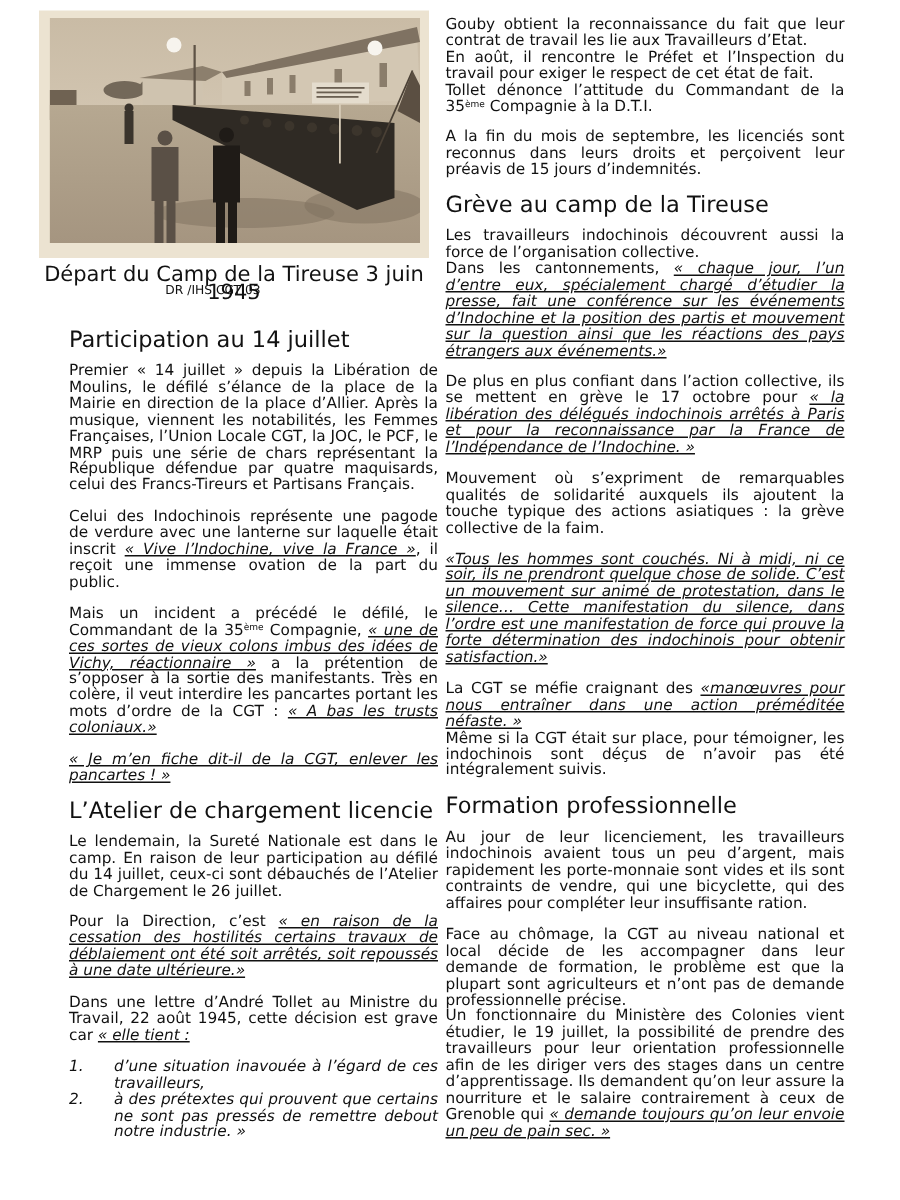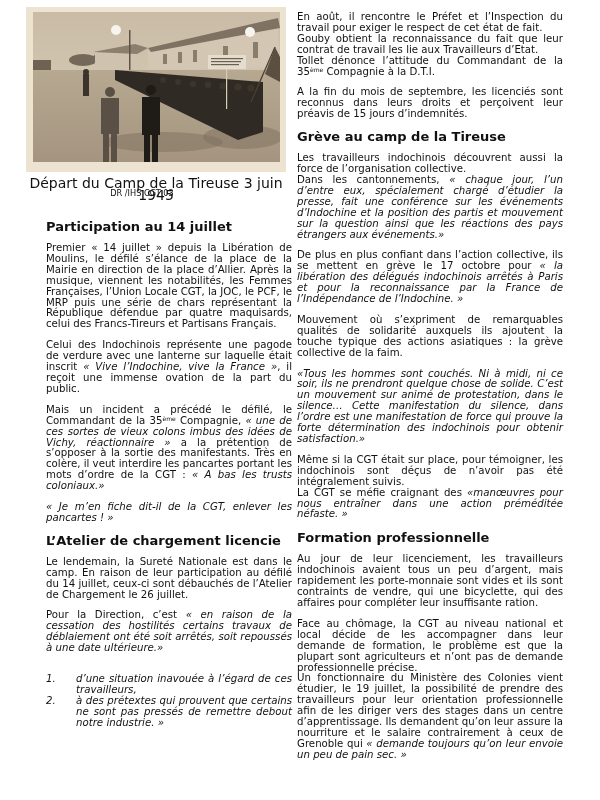--- a/index.html
+++ b/index.html
@@ -5,22 +5,22 @@
     html, body { margin: 0; padding: 0; }
     body {
       width: 600px; height: 800px; overflow: hidden; background: #ffffff;
       font-family: "DejaVu Sans", sans-serif; color: #111;
       position: relative;
     }
     .col { position: absolute; top: 0; width: 246px; }
     .col-left { left: 46px; }
     .col-right { left: 297px; width: 266px; }
     p, .txt { margin: 0; font-size: 10.2px; line-height: 10.9px; text-align: justify; }
-    i { font-style: italic; }
-    h2 { margin: 0; font-size: 13px; font-weight: bold; line-height: 13px; }
+    i { font-style: italic; text-decoration: underline; }
+    h2 { margin: 0; font-size: 15px; font-weight: normal; line-height: 13px; }
     sup { font-size: 6px; vertical-align: top; line-height: 6px; }
     .photo-wrap { position: absolute; left: 26px; top: 7px; width: 260px; height: 165px; background: #ece3d1; }
     .photo { position: absolute; left: 7px; top: 5px; width: 247px; height: 150px; overflow: hidden; }
     .caption { position: absolute; left: 26px; top: 177px; width: 260px; text-align: center; font-size: 14px; line-height: 12px; }
     .credit { position: absolute; left: 12px; top: 189px; width: 260px; text-align: center; font-size: 8.2px; line-height: 9px; }
     .list { margin: 0; padding: 0; list-style: none; }
     .list li { position: relative; padding-left: 30px; font-size: 10.2px; line-height: 10.9px; text-align: justify; font-style: italic; }
     .list li .num { position: absolute; left: 0; top: 0; }
   </style>
 </head>
@@ -128,47 +128,48 @@
   <p><span>Mais un incident a précédé le défilé, le Commandant de la 35</span><sup>ème</sup><span> Compagnie,  </span><i>« une de ces sortes de vieux colons imbus des idées de Vichy, réactionnaire »</i><span> a la prétention de s’opposer à la sortie des manifestants. Très en colère, il veut interdire les pancartes portant les mots d’ordre de la CGT : </span><i>« A bas les trusts coloniaux.»</i></p>
   <div style="height:10px"></div>
   <p><i>« Je m’en fiche dit-il de la CGT, enlever les pancartes ! »</i></p>
   <div style="height:10px"></div>
   <h2>L’Atelier de chargement licencie</h2>
   <div style="height:10px"></div>
   <p>Le lendemain, la Sureté Nationale est dans le camp. En raison de leur participation au défilé du 14 juillet, ceux-ci sont débauchés de l’Atelier de Chargement le 26 juillet.</p>
   <div style="height:10px"></div>
   <p><span>Pour la Direction, c’est </span><i>« en raison de la cessation des hostilités certains travaux de déblaiement ont été soit arrêtés, soit repoussés à une date ultérieure.»</i></p>
   <div style="height:10px"></div>
+  <p><span>Dans une lettre  d’André Tollet au Ministre du Travail, 22 août 1945,  cette décision est grave car </span><i>« elle tient :</i></p>
   <div style="height:10px"></div>
   <ul class="list">
     <li><span class="num">1.</span><span>d’une situation inavouée à l’égard de ces travailleurs,</span></li>
     <li><span class="num">2.</span><span>à des prétextes qui prouvent que certains ne sont pas pressés de remettre debout notre industrie. »</span></li>
   </ul>
 </div>
 
 <div class="col col-right" style="top:12px;">
+  <p>Gouby obtient la reconnaissance du fait que leur contrat de travail les lie aux Travailleurs d’Etat.</p>
   <p>En août, il rencontre le Préfet et l’Inspection du travail pour exiger le respect de cet état de fait.</p>
-  <p>Gouby obtient la reconnaissance du fait que leur contrat de travail les lie aux Travailleurs d’Etat.</p>
   <p><span>Tollet dénonce l’attitude du Commandant de la 35</span><sup>ème</sup><span> Compagnie à la D.T.I.</span></p>
   <div style="height:10px"></div>
   <p>A la fin du mois de septembre, les licenciés sont reconnus dans leurs droits et perçoivent leur préavis de 15 jours d’indemnités.</p>
   <div style="height:10px"></div>
   <h2>Grève au camp de la Tireuse</h2>
   <div style="height:10px"></div>
   <p>Les travailleurs indochinois découvrent aussi la force de l’organisation collective.</p>
   <p><span>Dans les cantonnements, </span><i>« chaque jour, l’un d’entre eux, spécialement chargé d’étudier la presse, fait une conférence sur les événements d’Indochine et la position des partis et mouvement sur la question ainsi que les réactions des pays étrangers aux événements.»</i></p>
   <div style="height:10px"></div>
   <p><span>De plus en plus confiant dans l’action collective, ils se mettent en grève le 17 octobre pour </span><i>« la libération des délégués indochinois arrêtés à Paris et pour la reconnaissance par la France de l’Indépendance de l’Indochine. »</i></p>
   <div style="height:10px"></div>
   <p>Mouvement où s’expriment de remarquables qualités de solidarité auxquels ils ajoutent la touche typique des actions asiatiques : la grève collective de la faim.</p>
   <div style="height:10px"></div>
   <p><i>«Tous les hommes sont couchés. Ni à midi, ni ce soir, ils ne prendront quelque chose de solide. C’est un mouvement sur animé de protestation, dans le silence… Cette manifestation du silence, dans l’ordre est une manifestation de force qui prouve la forte détermination des indochinois pour obtenir satisfaction.»</i></p>
   <div style="height:10px"></div>
+  <p><span>La CGT se méfie craignant des </span><i>«manœuvres pour nous entraîner dans une action préméditée néfaste. »</i></p>
   <p>Même si la CGT était sur place, pour témoigner, les indochinois sont déçus de n’avoir pas été intégralement suivis.</p>
-  <p><span>La CGT se méfie craignant des </span><i>«manœuvres pour nous entraîner dans une action préméditée néfaste. »</i></p>
   <div style="height:11px"></div>
   <h2>Formation professionnelle</h2>
   <div style="height:10px"></div>
   <p>Au jour de leur licenciement, les travailleurs indochinois avaient tous un peu d’argent, mais rapidement les porte-monnaie sont vides et ils sont contraints de vendre, qui une bicyclette, qui des affaires pour compléter leur insuffisante ration.</p>
   <div style="height:10px"></div>
   <p>Face au chômage, la CGT au niveau national et local décide de les accompagner dans leur demande de formation, le problème est que la plupart sont agriculteurs et n’ont pas de demande professionnelle précise.</p>
   <p><span>Un fonctionnaire du Ministère des Colonies vient étudier, le 19 juillet, la possibilité de prendre des travailleurs pour leur orientation professionnelle afin de les diriger vers des stages dans un centre d’apprentissage. Ils demandent qu’on leur assure la nourriture et le salaire contrairement à ceux de Grenoble qui </span><i>« demande toujours qu’on leur envoie un peu de pain sec. »</i></p>
 </div>
 
 </body></html>

